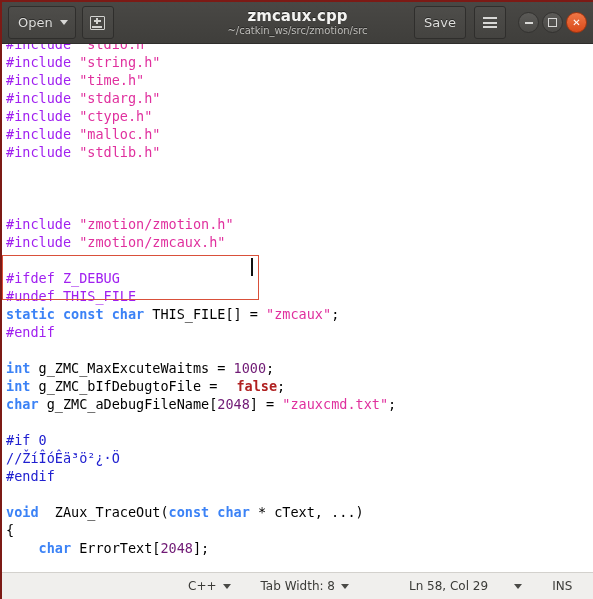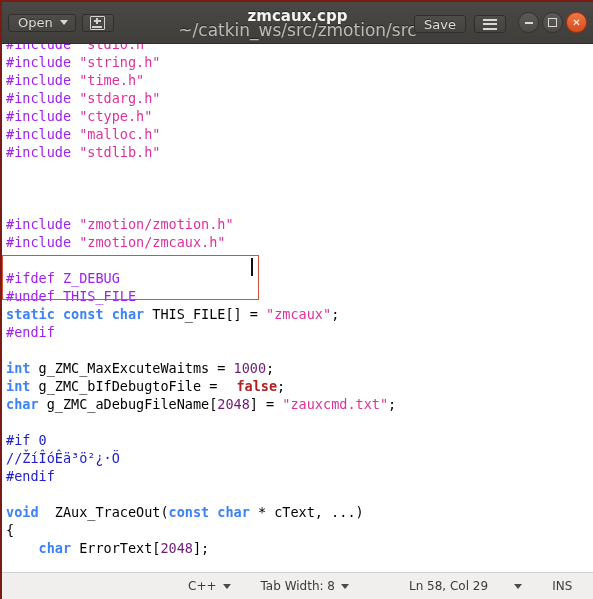--- a/index.html
+++ b/index.html
@@ -32,21 +32,21 @@
     align-items: center;
     padding: 0 6px;
     box-sizing: border-box;
   }
   .tb-btn {
     background: linear-gradient(#4e4d4a, #444340);
     border: 1px solid #2f2e2c;
     border-radius: 3px;
     color: #dededc;
     font-size: 13px;
-    height: 18px;
+    height: 33px;
     display: flex;
     align-items: center;
     justify-content: center;
     padding: 0 9px;
     box-sizing: border-box;
     cursor: pointer;
     text-shadow: 0 -1px 0 rgba(0,0,0,.45);
   }
   .tb-btn.open { padding-right: 7px; }
   .caret-dn {
@@ -90,28 +90,28 @@
   }
   .title-main {
     color: #f3f3f1;
     font-size: 15px;
     font-weight: bold;
     line-height: 15px;
     text-shadow: 0 -1px 0 rgba(0,0,0,.5);
   }
   .title-sub {
     color: #bdbcb9;
-    font-size: 17px;
+    font-size: 10px;
     line-height: 13px;
     text-shadow: 0 -1px 0 rgba(0,0,0,.45);
   }
   .tb-right {
     margin-left: auto;
     display: flex;
-    align-items: flex-end;
+    align-items: center;
     gap: 8px;
     z-index: 2;
   }
   .hamburger { display: flex; flex-direction: column; gap: 2.5px; }
   .hamburger i { display: block; width: 14px; height: 2px; background: #d8d8d6; }
   .wbtns { display: flex; align-items: center; gap: 3px; margin-left: 4px; }
   .wbtn {
     width: 19px; height: 19px;
     border-radius: 50%;
     display: flex; align-items: center; justify-content: center;

